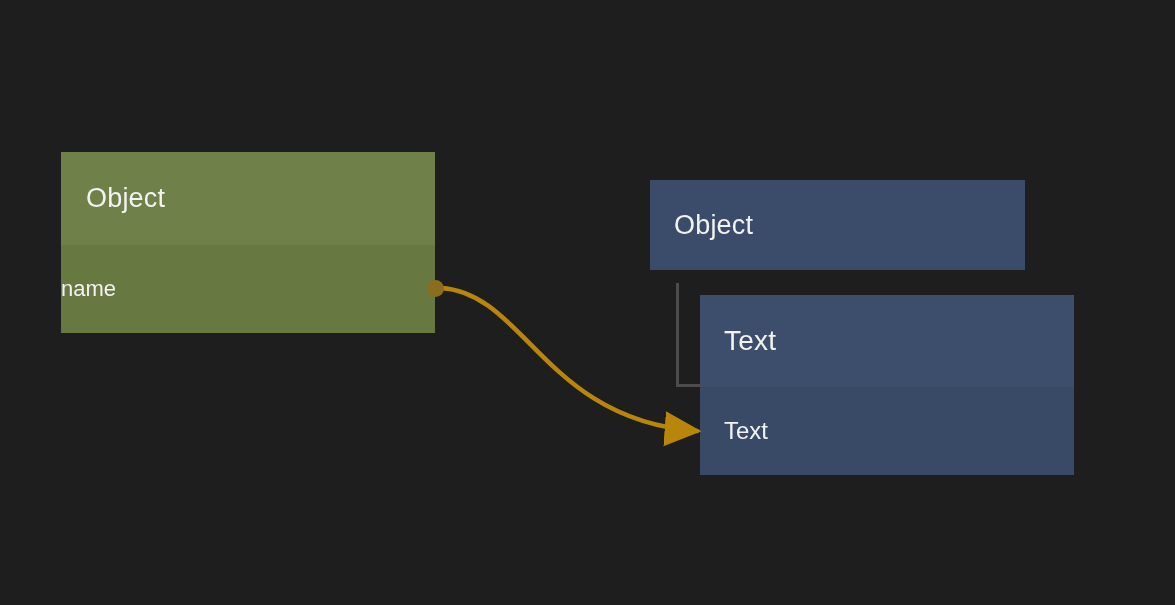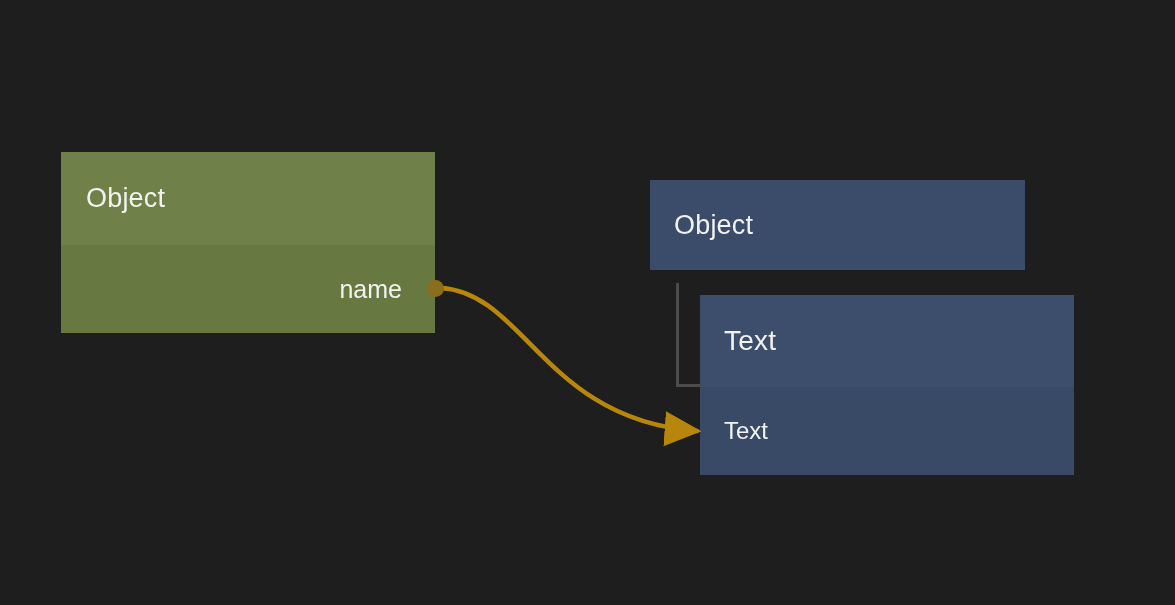--- a/index.html
+++ b/index.html
@@ -53,22 +53,22 @@
     height: 93px;
     background: #6f8049;
     padding-left: 25px;
     font-size: 27px;
   }
   #node-object .node-section {
     width: 100%;
     height: 88px;
     background: #677841;
     padding-right: 33px;
-    justify-content: flex-end;
-    font-size: 25px;
+    justify-content: flex-start;
+    font-size: 22px;
   }
 
   
   .port-dot {
     position: absolute;
     width: 17px;
     height: 17px;
     border-radius: 50%;
     background: #8b6d1e;
   }

